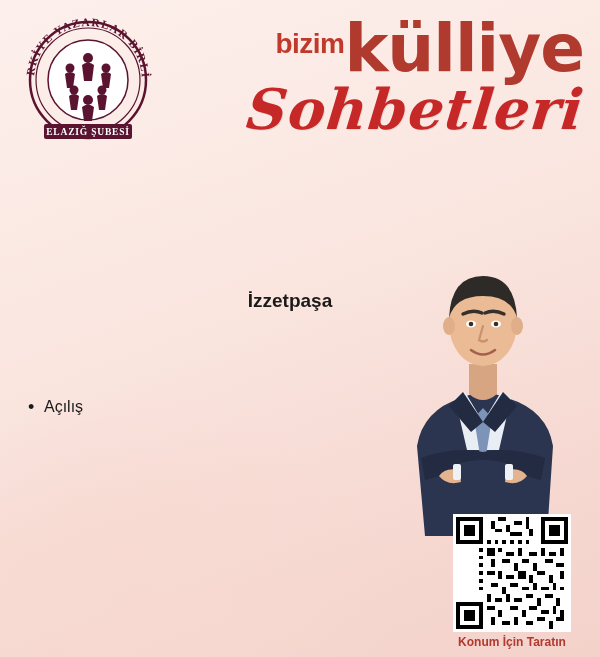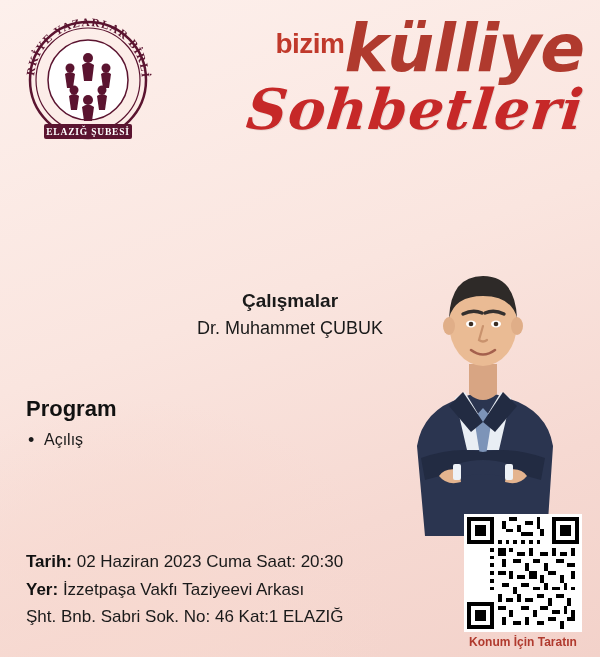--- a/index.html
+++ b/index.html
@@ -60,21 +60,20 @@
     color: #c0392b;
     letter-spacing: -0.5px;
     vertical-align: 18px;
   }
   .title-kulliye {
     font-family: "DejaVu Sans", sans-serif;
     font-size: 66px;
     font-weight: bold;
     color: #b03a2e;
     letter-spacing: -1px;
-    font-style: italic;
   }
   .title-sohbetleri {
     display: block;
     margin-top: -6px;
     font-family: "DejaVu Serif", serif;
     font-style: italic;
     font-weight: bold;
     font-size: 56px;
     color: #c62828;
     letter-spacing: 1px;
@@ -161,21 +160,21 @@
     white-space: nowrap;
   }
   .info-key {
     font-weight: bold;
     color: #111;
   }
 
   
   .qr-block {
     position: absolute;
-    right: 7px;
+    right: 18px;
     bottom: 8px;
     width: 140px;
     text-align: center;
   }
   .qr-img {
     width: 112px;
     height: 112px;
     margin: 0 auto;
     display: block;
     background: #fff;
@@ -270,42 +269,29 @@
 
       <path d="M142 274 q14 -3 20 6 q-8 10 -22 6 z" fill="#e4b48f"></path>
       <path d="M94 274 q-14 -3 -20 6 q8 10 22 6 z" fill="#e4b48f"></path>
 
       <rect x="140" y="268" width="8" height="16" rx="2" fill="#eef2f7"></rect>
       <rect x="88" y="268" width="8" height="16" rx="2" fill="#eef2f7"></rect>
     </svg>
   </div>
 
   <div class="guest">
-    <span class="guest-label">Çalışmalar</span>
-    <span class="guest-name">Dr. Muhammet ÇUBUK</span>
+    <span class="guest-label">İzzetpaşa</span>
   </div>
 
   <div class="program">
-    <div class="program-title">Program</div>
     <ul class="program-list">
       <li>Açılış</li>
     </ul>
   </div>
 
-  <div class="info">
-    <div class="info-row">
-      <span class="info-key">Tarih:</span>
-      <span>02 Haziran 2023 Cuma Saat: 20:30</span>
-    </div>
-    <div class="info-row">
-      <span class="info-key">Yer:</span>
-      <span>İzzetpaşa Vakfı Taziyeevi Arkası</span>
-    </div>
-    <div class="info-row">Şht. Bnb. Sabri Sok. No: 46 Kat:1 ELAZIĞ</div>
-  </div>
 
   <div class="qr-block">
     <svg class="qr-img" viewBox="0 0 29 29" shape-rendering="crispEdges" xmlns="http://www.w3.org/2000/svg">
       <rect width="29" height="29" fill="#ffffff"></rect>
       <g fill="#000000">
 
         <rect x="0" y="0" width="7" height="1"></rect>
           <rect x="0" y="6" width="7" height="1"></rect>
         <rect x="0" y="0" width="1" height="7"></rect>
           <rect x="6" y="0" width="1" height="7"></rect>

